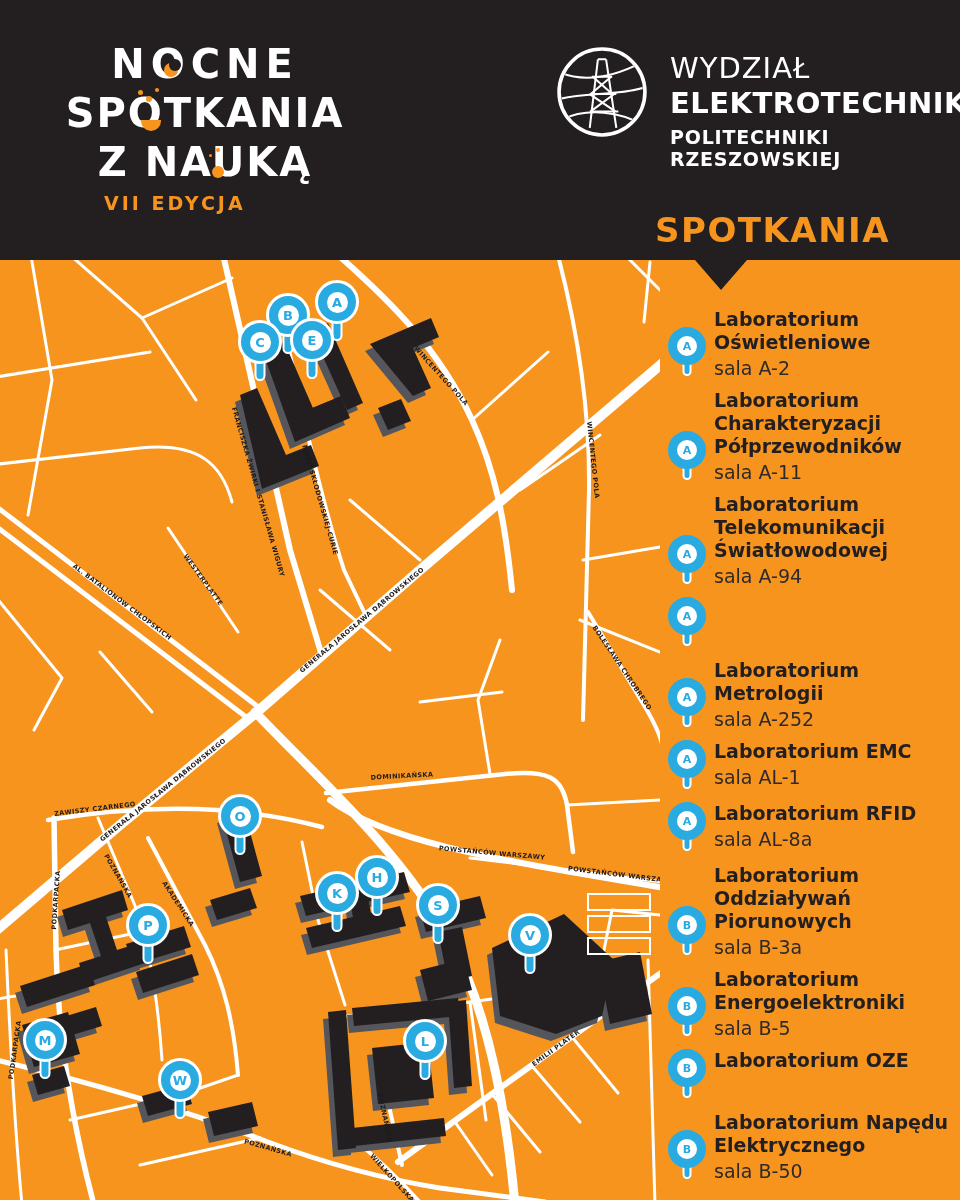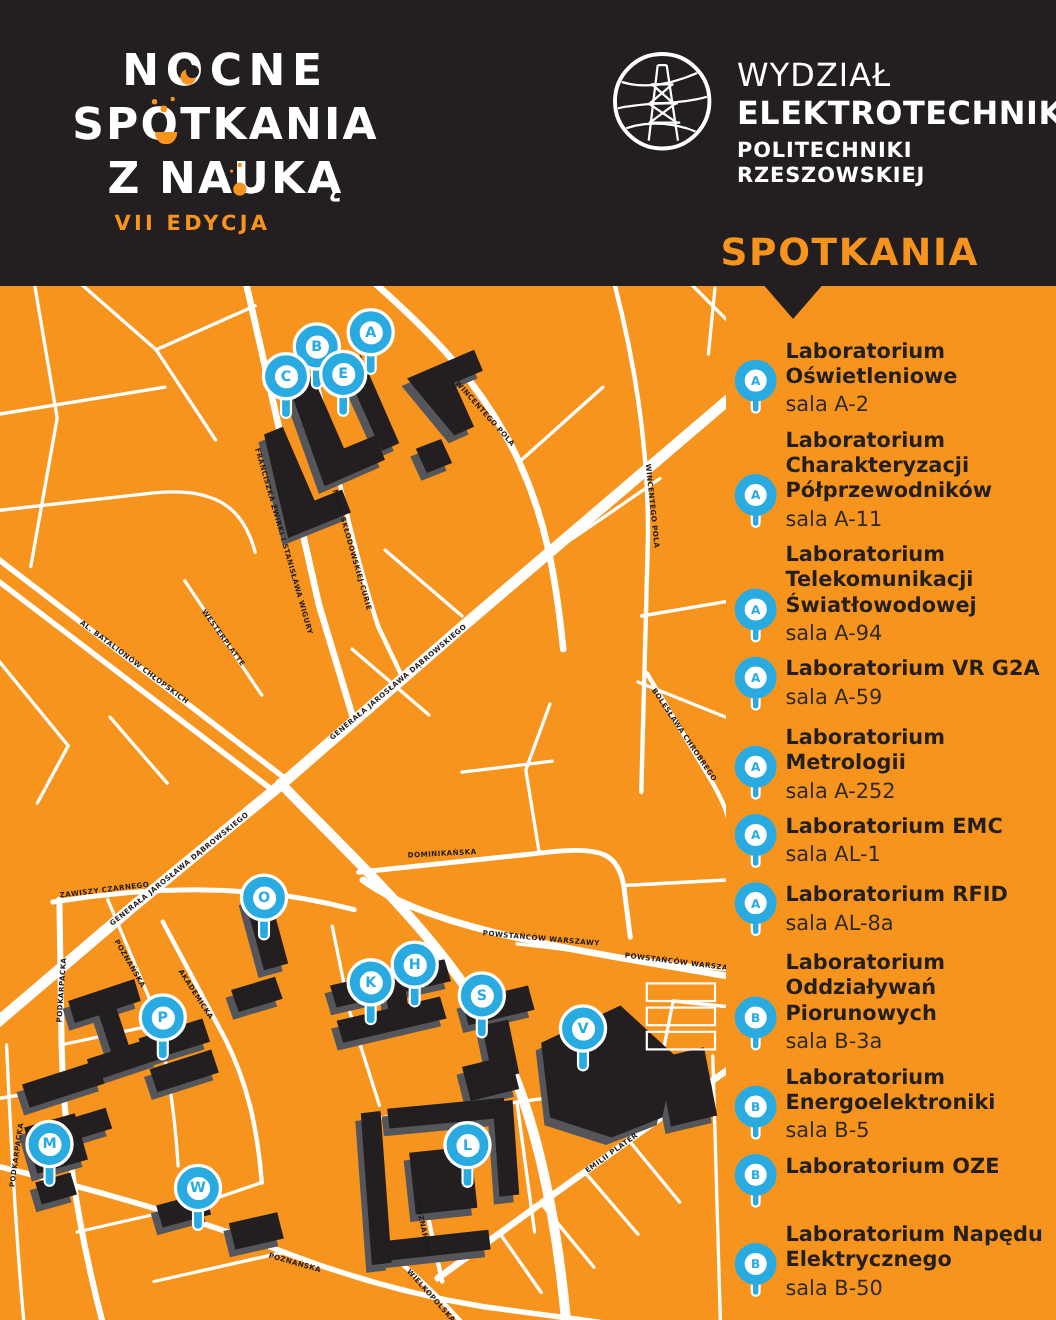--- a/index.html
+++ b/index.html
@@ -397,24 +397,20 @@
     </div>
   </div>
 
   <div class="attr-item">
     <div class="attr-pin">
       <div class="apin-stem"></div>
       <div class="apin-circle">
             <span class="apin-letter">A</span>
           </div>
     </div>
-    <div class="attr-text">
-      <div class="attr-name">Laboratorium VR G2A</div>
-      <div class="attr-room">sala A-59</div>
-    </div>
   </div>
 
   <div class="attr-item">
     <div class="attr-pin">
       <div class="apin-stem"></div>
       <div class="apin-circle">
             <span class="apin-letter">A</span>
           </div>
     </div>
     <div class="attr-text">

